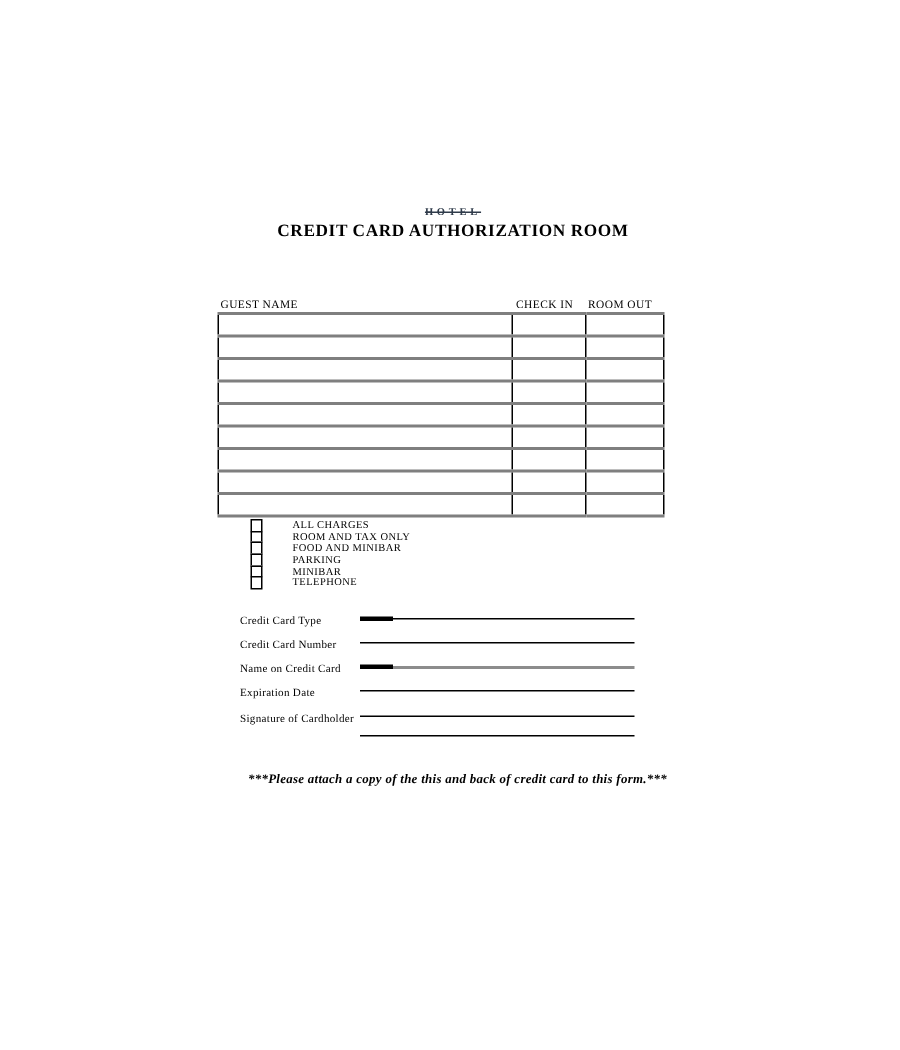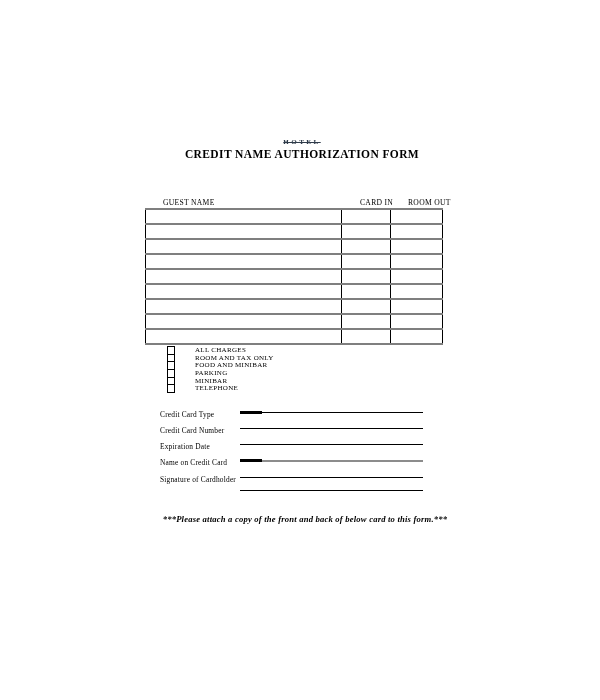--- a/index.html
+++ b/index.html
@@ -17,21 +17,21 @@
   .title{
     position:absolute;top:148px;left:145px;width:314px;text-align:center;
     font-size:11.5px;font-weight:bold;letter-spacing:0.4px;white-space:nowrap;
   }
   
   .intro{
     position:absolute;top:166px;left:145px;width:316px;
     font-size:7.6px;line-height:9.4px;text-align:left;
   }
   
-  .tbl-headers{position:absolute;top:198px;left:162px;width:298px;height:11px;font-size:7.6px;letter-spacing:0.3px;}
+  .tbl-headers{position:absolute;top:198px;left:146px;width:298px;height:11px;font-size:7.6px;letter-spacing:0.3px;}
   .tbl-headers .h-guest{position:absolute;left:1px;top:0;}
   .tbl-headers .h-in{position:absolute;left:198px;top:0;}
   .tbl-headers .h-out{position:absolute;left:246px;top:0;}
   
   .guest-table{position:absolute;top:208px;left:145px;border-collapse:collapse;table-layout:fixed;}
   .guest-table td{padding:0;height:13px;border-top:2px solid #7f7f7f;}
   .guest-table tr:last-child td{border-bottom:2px solid #7f7f7f;}
   .guest-table td:nth-child(1){width:195px;border-left:1px solid #000;}
   .guest-table td:nth-child(2){width:48px;border-left:1px solid #000;}
   .guest-table td:nth-child(3){width:51px;border-left:1px solid #000;border-right:1px solid #000;}
@@ -66,26 +66,26 @@
 </style>
 </head>
 <body>
 
 <div class="page">
 
   <div class="logo">
     <span>HOTEL</span>
   </div>
 
-  <div class="title">CREDIT NAME AUTHORIZATION FORM</div>
+  <div class="title">CREDIT CARD AUTHORIZATION ROOM</div>
 
 
   <div class="tbl-headers">
     <span class="h-guest">GUEST NAME</span>
-    <span class="h-in">CARD IN</span>
+    <span class="h-in">CHECK IN</span>
     <span class="h-out">ROOM OUT</span>
   </div>
 
   <table class="guest-table">
     <tbody>
         <tr>
           <td></td>
           <td></td>
           <td></td>
         </tr>
@@ -155,21 +155,21 @@
       </div>
       <div class="charge-item">
         <span class="charge-box"></span>
         <span class="charge-label">TELEPHONE</span>
       </div>
     </div>
 
   <div class="fields">
       <div class="field-row"><span class="field-label">Credit Card Type</span><span class="field-line dash"></span></div>
       <div class="field-row"><span class="field-label">Credit Card Number</span><span class="field-line"></span></div>
+      <div class="field-row"><span class="field-label">Name on Credit Card</span><span class="field-line gray dash"></span></div>
       <div class="field-row"><span class="field-label">Expiration Date</span><span class="field-line"></span></div>
-      <div class="field-row"><span class="field-label">Name on Credit Card</span><span class="field-line gray dash"></span></div>
       <span class="extra-line"></span>
       <div class="field-row"><span class="field-label">Signature of Cardholder</span><span class="field-line"></span></div>
     </div>
 
-  <div class="footer-note">***Please attach a copy of the front and back of below card to this form.***</div>
+  <div class="footer-note">***Please attach a copy of the this and back of credit card to this form.***</div>
 
 </div>
 
 </body></html>

